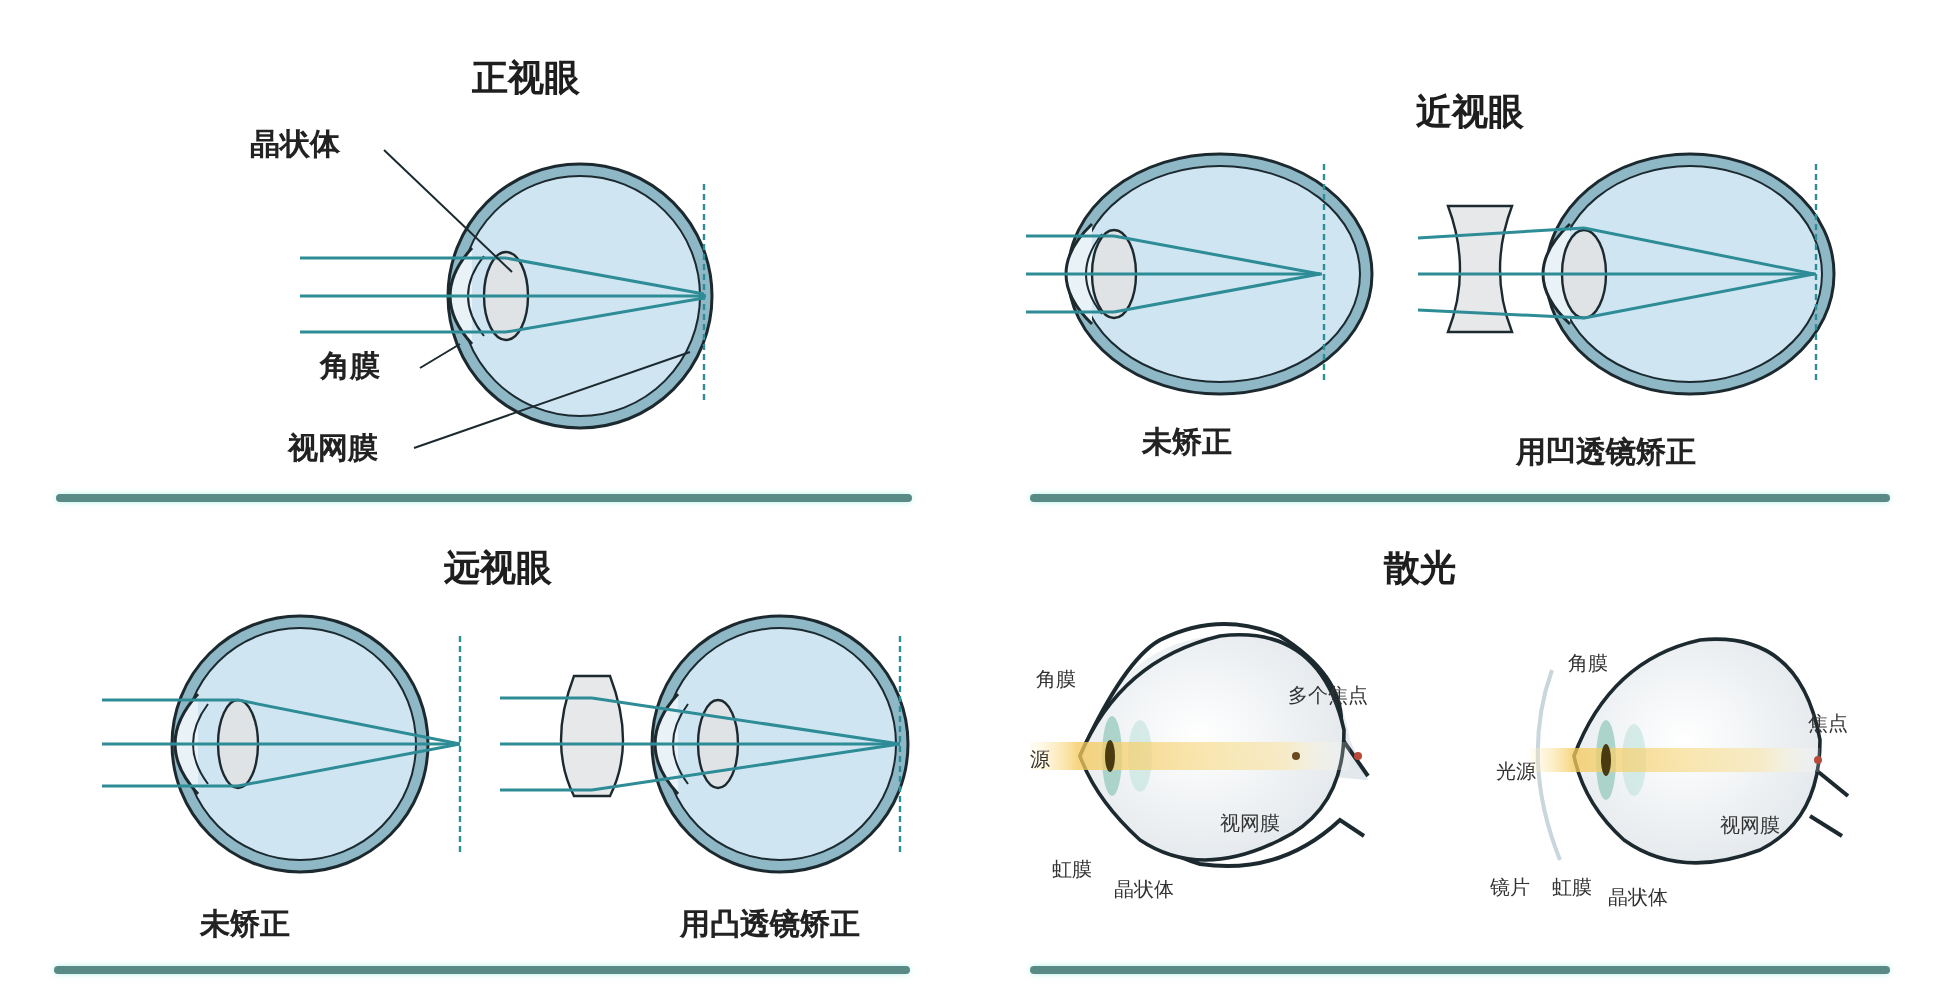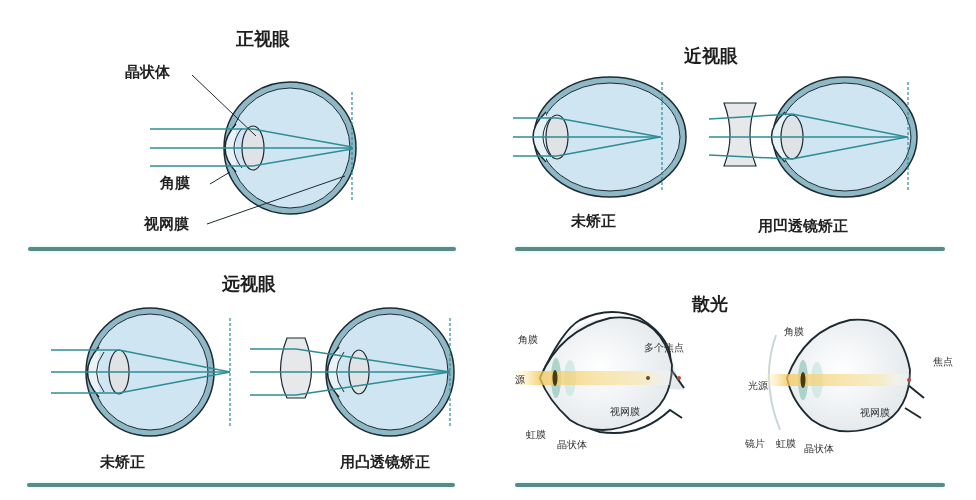--- a/index.html
+++ b/index.html
@@ -124,43 +124,43 @@
     <path d="M905 408 L921 418" stroke="#1c2a30" stroke-width="2"></path>
     <ellipse cx="803" cy="380" rx="5" ry="20" fill="#7fbfae" opacity="0.6"></ellipse>
     <ellipse cx="817" cy="380" rx="6" ry="18" fill="#bfe3db" opacity="0.6"></ellipse>
     <rect x="765" y="374" width="145" height="12" fill="url(#beam)" opacity="0.8"></rect>
     <ellipse cx="803" cy="380" rx="2.5" ry="8" fill="#4a3a10"></ellipse>
     <circle cx="909" cy="380" r="2" fill="#b84a3a"></circle>
   </g>
 </svg>
 
 <div class="abs title" style="left:224px;top:27px;margin-left:12px;">正视眼</div>
-<div class="abs title" style="left:684px;top:44px;">近视眼</div>
+<div class="abs title" style="left:708px;top:44px;">近视眼</div>
 <div class="abs title" style="left:222px;top:272px;">远视眼</div>
-<div class="abs title" style="left:692px;top:272px;margin-top:20px;">散光</div>
+<div class="abs title" style="left:692px;top:272px;">散光</div>
 
 <div class="abs lbl" style="left:125px;top:63px;">晶状体</div>
 <div class="abs lbl" style="left:160px;top:174px;">角膜</div>
 <div class="abs lbl" style="left:144px;top:215px;">视网膜</div>
 
 <div class="abs lbl" style="left:571px;top:212px;">未矫正</div>
 <div class="abs lbl" style="left:758px;top:217px;">用凹透镜矫正</div>
 
 <div class="abs lbl" style="left:100px;top:453px;">未矫正</div>
 <div class="abs lbl" style="left:340px;top:453px;text-align:center;">用凸透镜矫正</div>
 
 <div class="abs small" style="left:518px;top:333px;">角膜</div>
 <div class="abs small" style="left:644px;top:341px;">多个焦点</div>
 <div class="abs small" style="left:515px;top:373px;">源</div>
 <div class="abs small" style="left:610px;top:405px;">视网膜</div>
 <div class="abs small" style="left:526px;top:428px;">虹膜</div>
 <div class="abs small" style="left:557px;top:438px;">晶状体</div>
 
 <div class="abs small" style="left:784px;top:325px;">角膜</div>
-<div class="abs small" style="left:933px;top:355px;font-family:Liberation Mono, monospace;">焦点</div>
+<div class="abs small" style="left:904px;top:355px;font-family:Liberation Mono, monospace;">焦点</div>
 <div class="abs small" style="left:748px;top:379px;">光源</div>
 <div class="abs small" style="left:860px;top:406px;">视网膜</div>
 <div class="abs small" style="left:745px;top:437px;">镜片</div>
 <div class="abs small" style="left:776px;top:437px;">虹膜</div>
 <div class="abs small" style="left:804px;top:442px;">晶状体</div>
 
 <div class="divider" style="left:28px;top:247px;width:428px;"></div>
 <div class="divider" style="left:515px;top:247px;width:430px;"></div>
 <div class="divider" style="left:27px;top:483px;width:428px;"></div>
 <div class="divider" style="left:515px;top:483px;width:430px;"></div>

